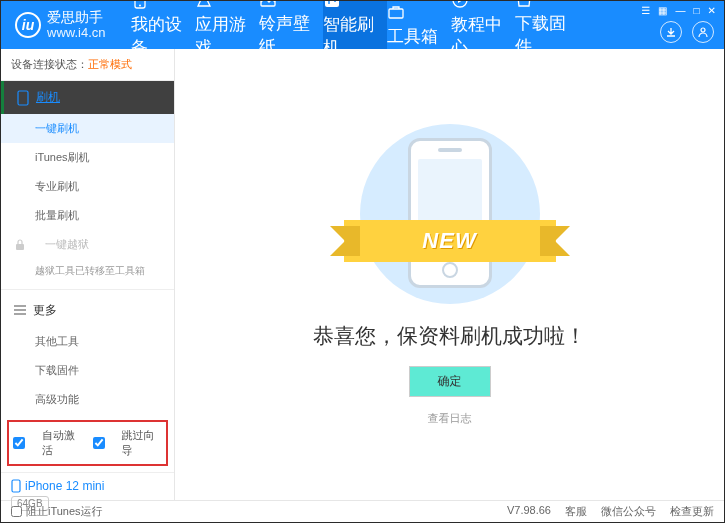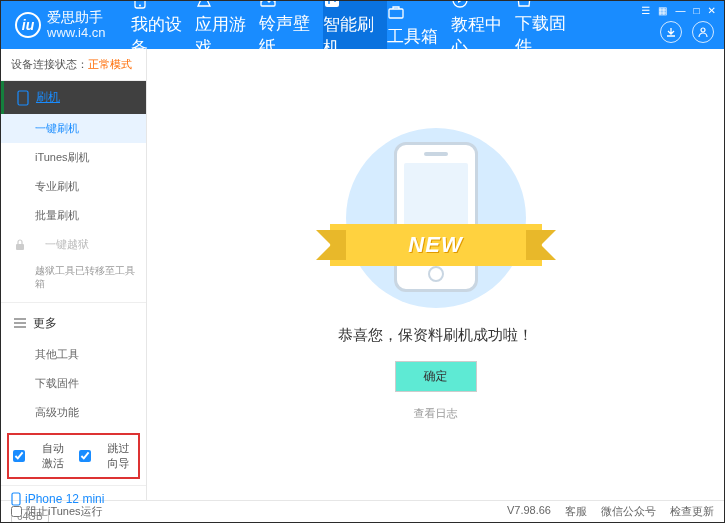--- a/index.html
+++ b/index.html
@@ -13,21 +13,21 @@
 .tabs { display: flex; height: 100%; }
 .tab { width: 64px; display: flex; flex-direction: column; align-items: flex-start; justify-content: center; font-size: 17px; gap: 4px; cursor: pointer; }
 .tab.active { background: #0a72df; }
 .tab-icon { width: 18px; height: 18px; display: flex; align-items: center; justify-content: center; }
 .header-right { position: absolute; right: 8px; top: 4px; display: flex; align-items: center; gap: 8px; font-size: 10px; }
 .win-btns { display: flex; gap: 8px; }
 .circle-btn { width: 22px; height: 22px; border: 1.5px solid rgba(255,255,255,.8); border-radius: 50%; display: flex; align-items: center; justify-content: center; }
 .header-circles { position: absolute; right: 10px; bottom: 6px; display: flex; gap: 10px; }
 
 .body { display: flex; height: calc(100% - 48px - 22px); }
-.sidebar { width: 146px; border-right: 1px solid #e6e6e6; display: flex; flex-direction: column; font-size: 12px; color: #555; }
+.sidebar { width: 174px; border-right: 1px solid #e6e6e6; display: flex; flex-direction: column; font-size: 12px; color: #555; }
 .conn-status { padding: 8px 10px; font-size: 11px; border-bottom: 1px solid #eee; }
 .conn-status .mode { color: #ff6a00; }
 .cat { display: flex; align-items: center; gap: 6px; padding: 8px 12px; color: #333; }
 .cat.blue { color: #198cff; border-left: 3px solid #15803d; background: #404040; text-decoration: underline; }
 .cat-icon { width: 14px; height: 14px; display: flex; align-items: center; justify-content: center; }
 .sub { padding: 7px 10px 7px 34px; cursor: pointer; color: #666; font-size: 11px; }
 .sub.active { background: #e8f3ff; color: #198cff; }
 .sub.locked { color: #bbb; }
 .sub-note { font-size: 10px; color: #999; padding: 4px 10px 8px 34px; line-height: 1.3; }
 .divider { border-top: 1px solid #eee; margin: 4px 0; }
@@ -43,21 +43,21 @@
 .circle-bg { position: absolute; inset: 0; border-radius: 50%; background: #d6ecff; }
 .phone { position: absolute; left: 50%; top: 14px; transform: translateX(-50%); width: 84px; height: 150px; background: #fff; border: 3px solid #c9d6e2; border-radius: 12px; }
 .phone::before { content: ""; position: absolute; top: 7px; left: 50%; transform: translateX(-50%); width: 24px; height: 4px; background: #c9d6e2; border-radius: 3px; }
 .phone::after { content: ""; position: absolute; bottom: 7px; left: 50%; transform: translateX(-50%); width: 12px; height: 12px; border: 2px solid #c9d6e2; border-radius: 50%; }
 .phone-screen { position: absolute; top: 18px; left: 7px; right: 7px; bottom: 26px; background: #eaf4fd; border-radius: 2px; }
 .ribbon { position: absolute; left: -16px; right: -16px; top: 96px; height: 42px; background: #ffd23f; display: flex; align-items: center; justify-content: center; }
 .ribbon::before, .ribbon::after { content: ""; position: absolute; top: 6px; width: 0; height: 0; border: 15px solid #e8b82a; }
 .ribbon::before { left: -14px; border-left-color: transparent; }
 .ribbon::after { right: -14px; border-right-color: transparent; }
 .ribbon-text { font-size: 22px; font-weight: 900; color: #fff; letter-spacing: 1px; font-style: italic; text-shadow: 1px 1px 0 #e09a00; z-index: 1; }
-.success-msg { font-size: 15px; color: #333; margin-bottom: 16px; }
+.success-msg { font-size: 21px; color: #333; margin-bottom: 16px; }
 .ok-btn { padding: 6px 28px; border: 1px solid #ccc; background: #5eead4; font-size: 12px; cursor: pointer; color: #333; margin-bottom: 14px; }
 .log-link { font-size: 11px; color: #999; cursor: pointer; }
 
 .footer { height: 22px; border-top: 1px solid #e6e6e6; display: flex; align-items: center; font-size: 11px; color: #666; padding: 10px 10px; }
 .footer input { width: 11px; height: 11px; margin-right: 4px; }
 .footer-right { margin-left: auto; display: flex; gap: 14px; }
 .footer-right span { cursor: pointer; }
 
 svg { display: block; }
 </style>

